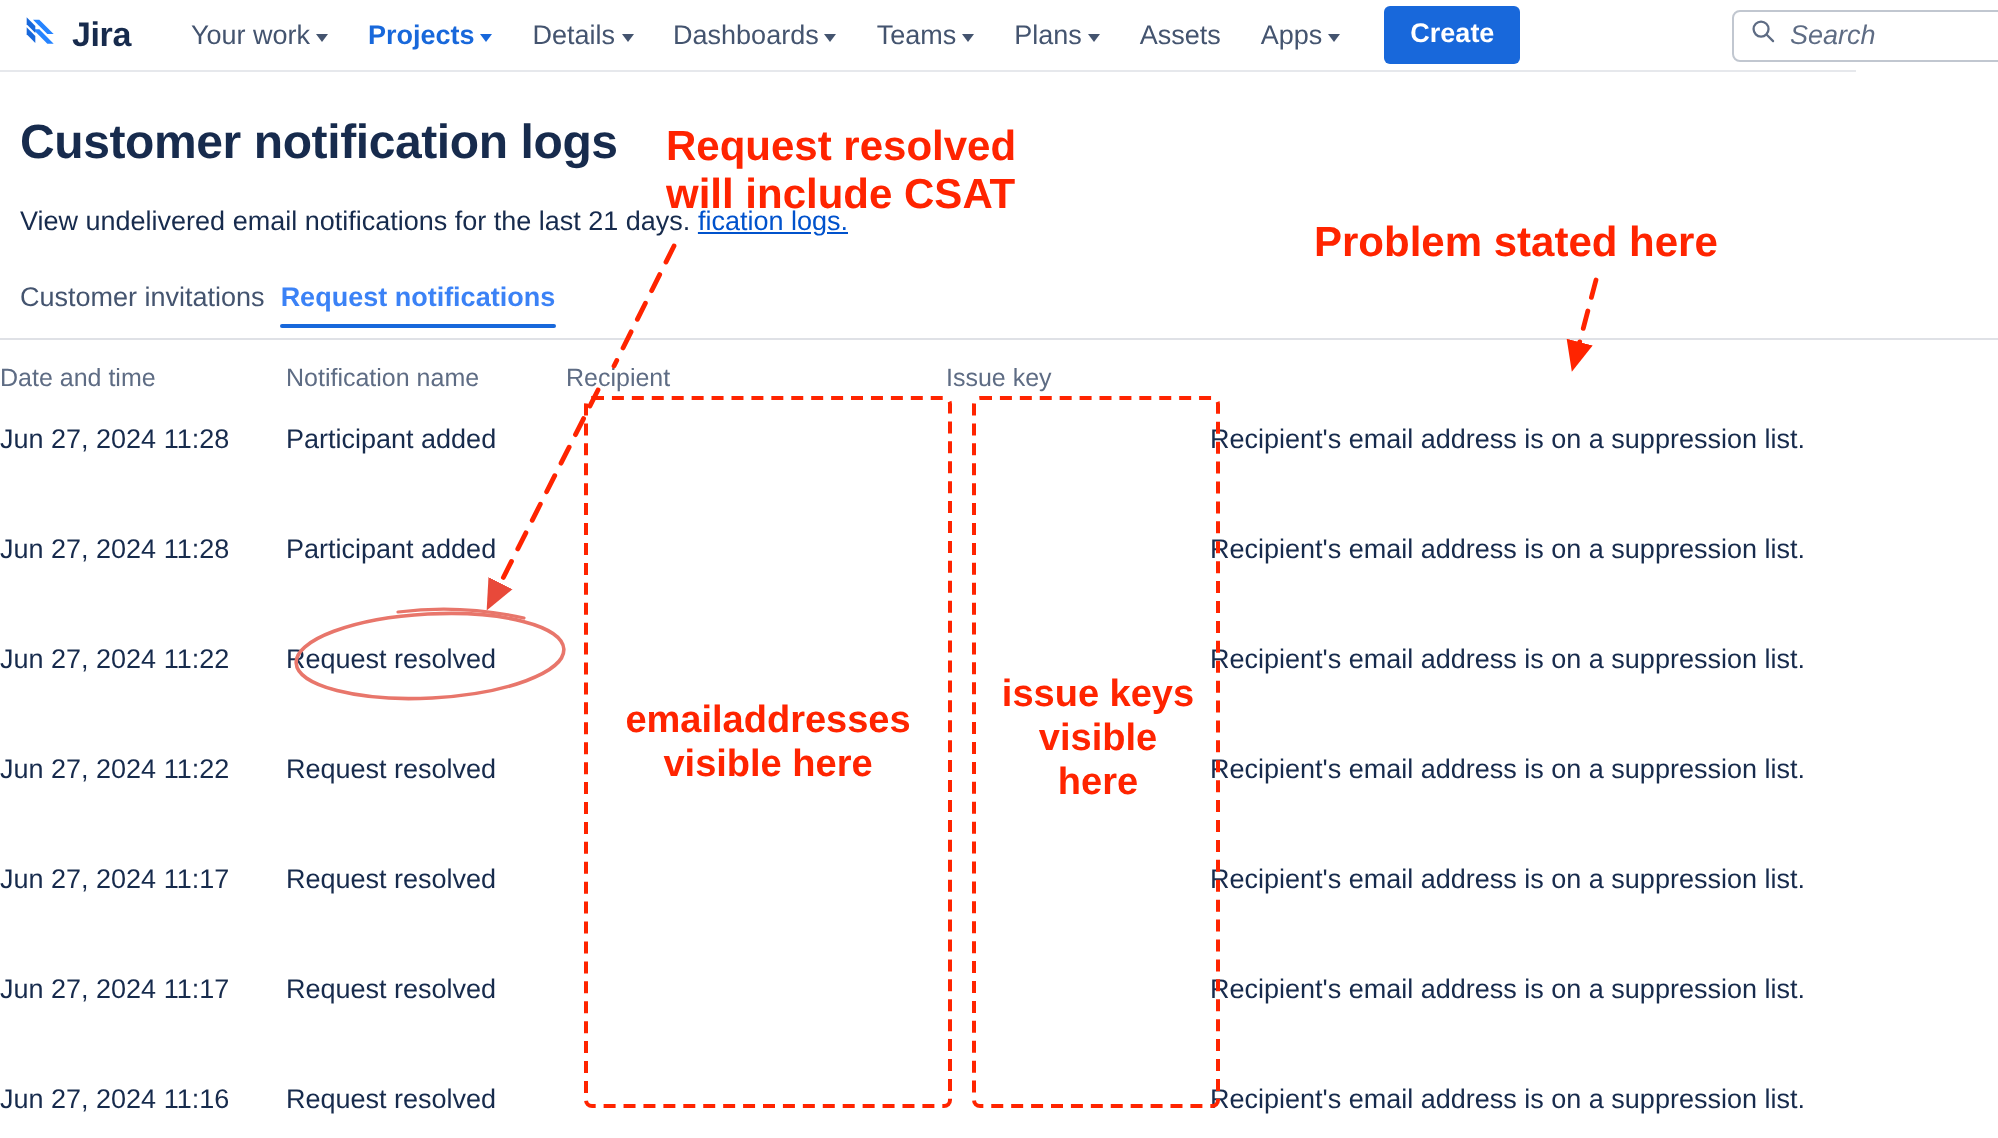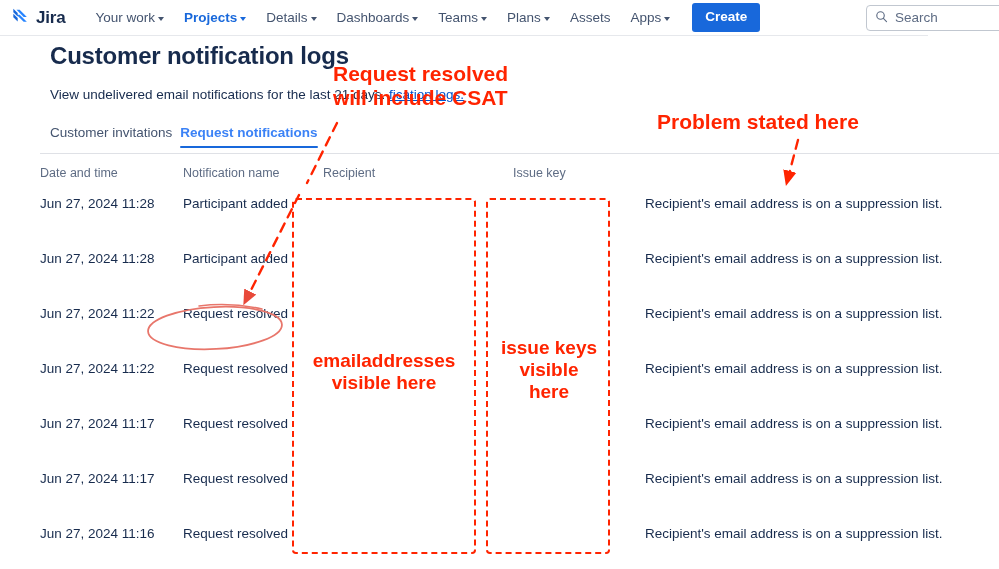--- a/index.html
+++ b/index.html
@@ -99,28 +99,28 @@
     align-items: center;
     padding: 0 8px;
     gap: 7px;
     cursor: text;
   }
   .search-icon { flex: 0 0 auto; display: block; }
   .search-ph {
     font-size: 13.5px;
     color: #5E6C84;
     line-height: 1;
+    font-style: italic;
   }
 
   
   .page {
     position: absolute;
-    top: 36px; left: 0;
+    top: 52px; left: 0;
     width: 871px;
-    margin-left: 40px;
   }
   .page-title {
     font-size: 24px;
     font-weight: 600;
     color: #172B4D;
     margin: 6px 0 0 10px;
     letter-spacing: -0.2px;
   }
   .page-desc {
     position: absolute;

